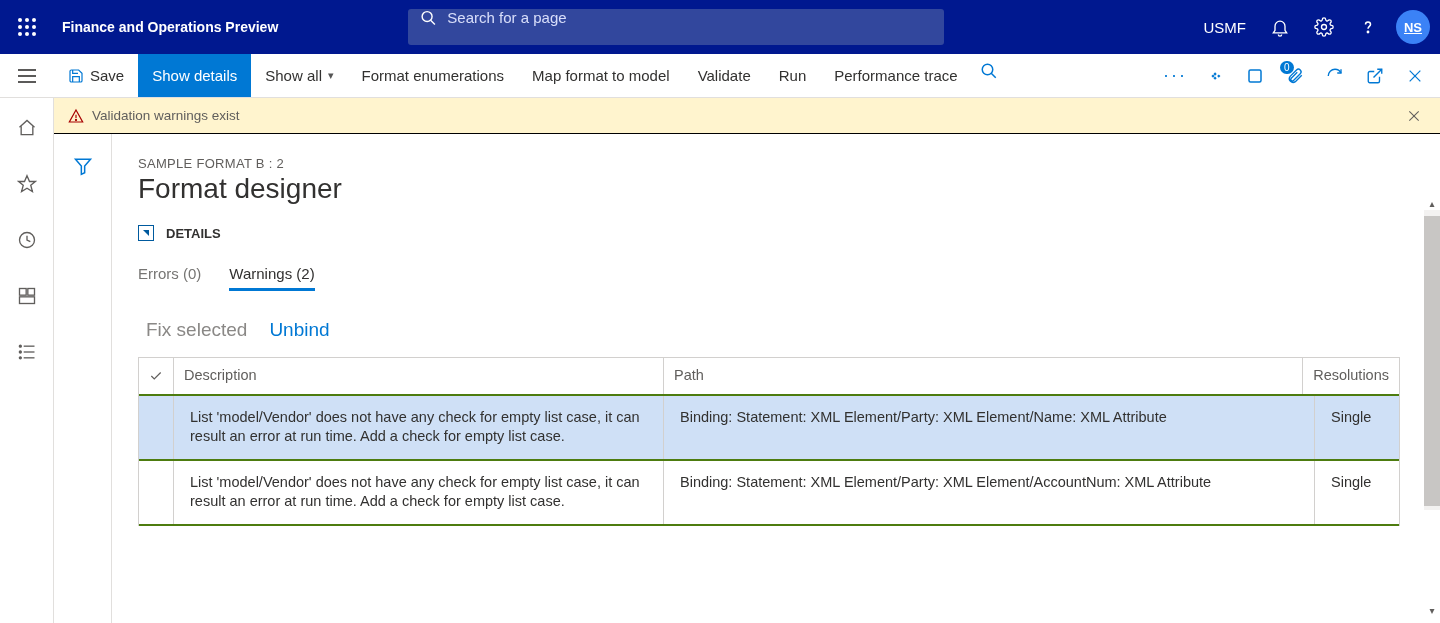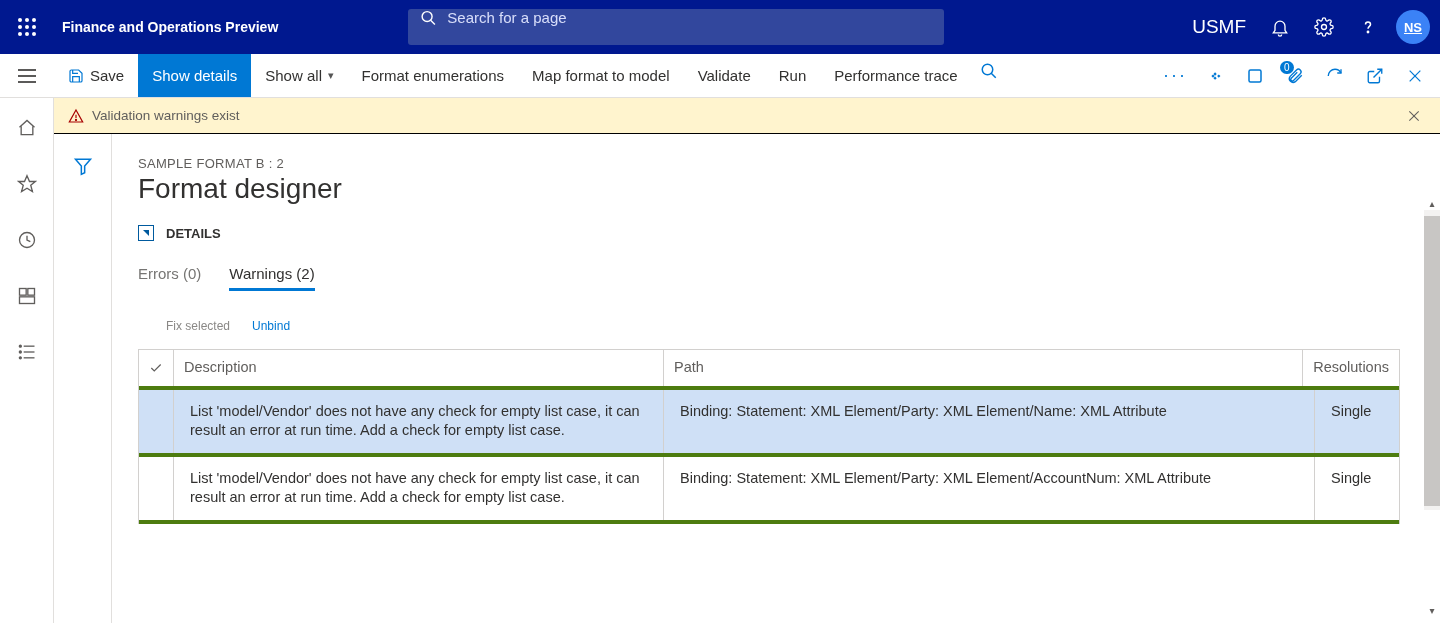--- a/index.html
+++ b/index.html
@@ -57,21 +57,21 @@
     margin-left: 10px;
     width: 100%;
   }
   .topbar .search input::placeholder { color: #e1e6ff; opacity: .95; }
   .topbar .spacer { flex: 1; }
   .topbar .right {
     display: flex;
     align-items: center;
     gap: 12px;
   }
-  .topbar .right .txt { font-size: 19px; margin-right: 6px; }
+  .topbar .right .txt { font-size: 15px; margin-right: 6px; }
   .topbar .iconbtn {
     width: 32px; height: 32px;
     display: flex; align-items: center; justify-content: center;
     cursor: pointer;
   }
   .avatar {
     width: 34px; height: 34px;
     border-radius: 50%;
     background: #3b82f6;
     color: #fff;
@@ -248,35 +248,34 @@
     margin-top: 24px;
     display: flex; gap: 28px;
     font-size: 15px;
   }
   .tab { cursor: pointer; padding-bottom: 6px; color: #767573; }
   .tab.active { color: #323130; border-bottom: 3px solid #0078d4; font-weight: 400; }
 
   .table-actions {
     margin-top: 28px;
     display: flex; gap: 22px;
-    font-size: 12px;
+    font-size: 19px;
     padding-left: 8px;
-    margin-left: 20px;
   }
   .linkbtn { cursor: pointer; color: #8a8886; }
   .linkbtn.active { color: #0078d4; }
 
   .grid {
     margin-top: 16px;
     border: 1px solid #d2d0ce;
     border-bottom: none;
   }
   .grid-row {
     display: flex;
-    border-bottom: 4px solid #4d7c0f;
+    border-bottom: 2px solid #4d7c0f;
   }
   .grid-row.header { background: #fff; color: #605e5c; font-size: 13.5px; }
   .grid-row.header .cell { padding: 8px 10px; }
   .cell {
     padding: 12px 16px;
     font-size: 14.5px;
     line-height: 1.35;
   }
   .cell.chk { width: 34px; display:flex; align-items:center; justify-content:center; }
   .cell.desc { flex: 0 0 490px; }

